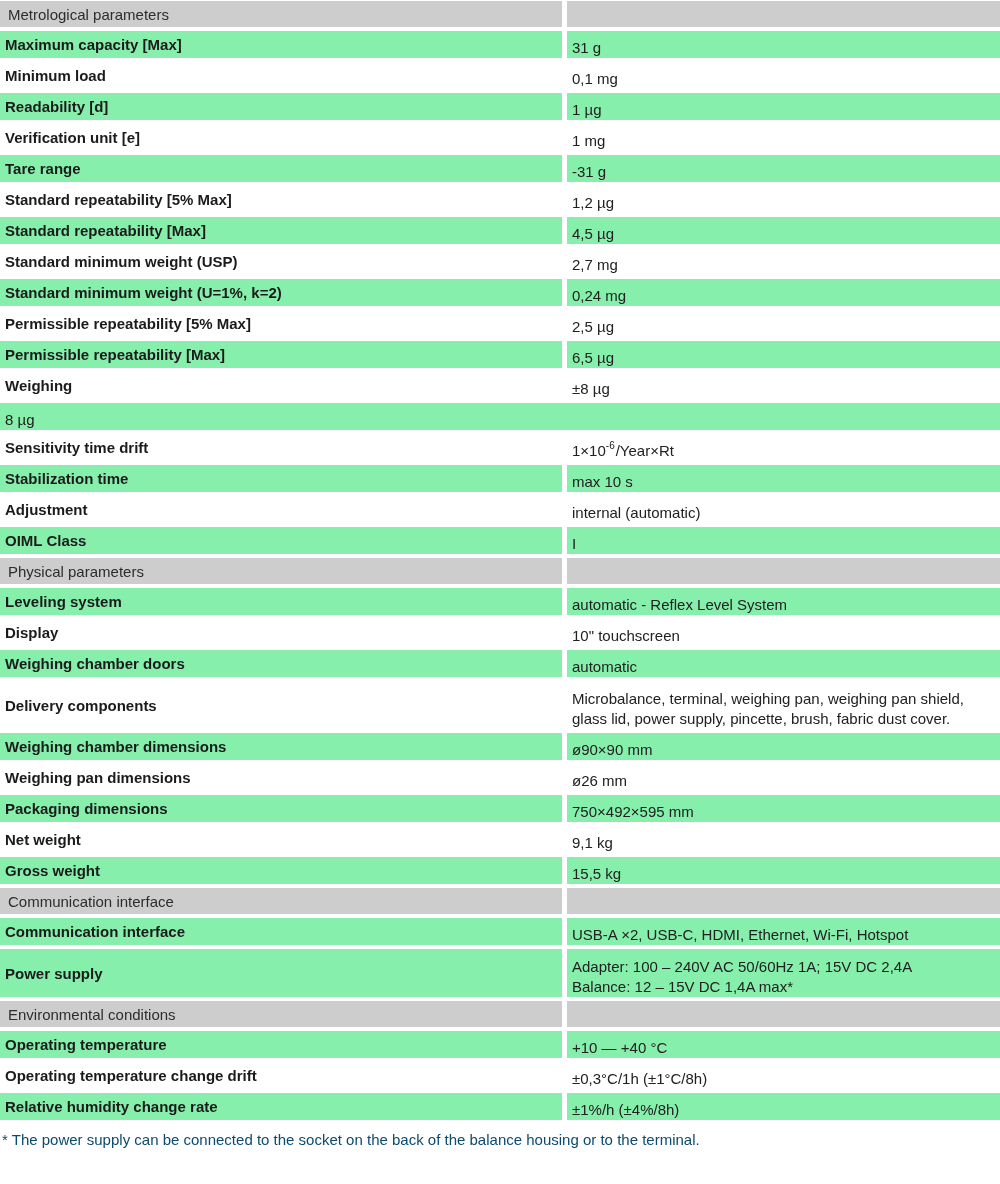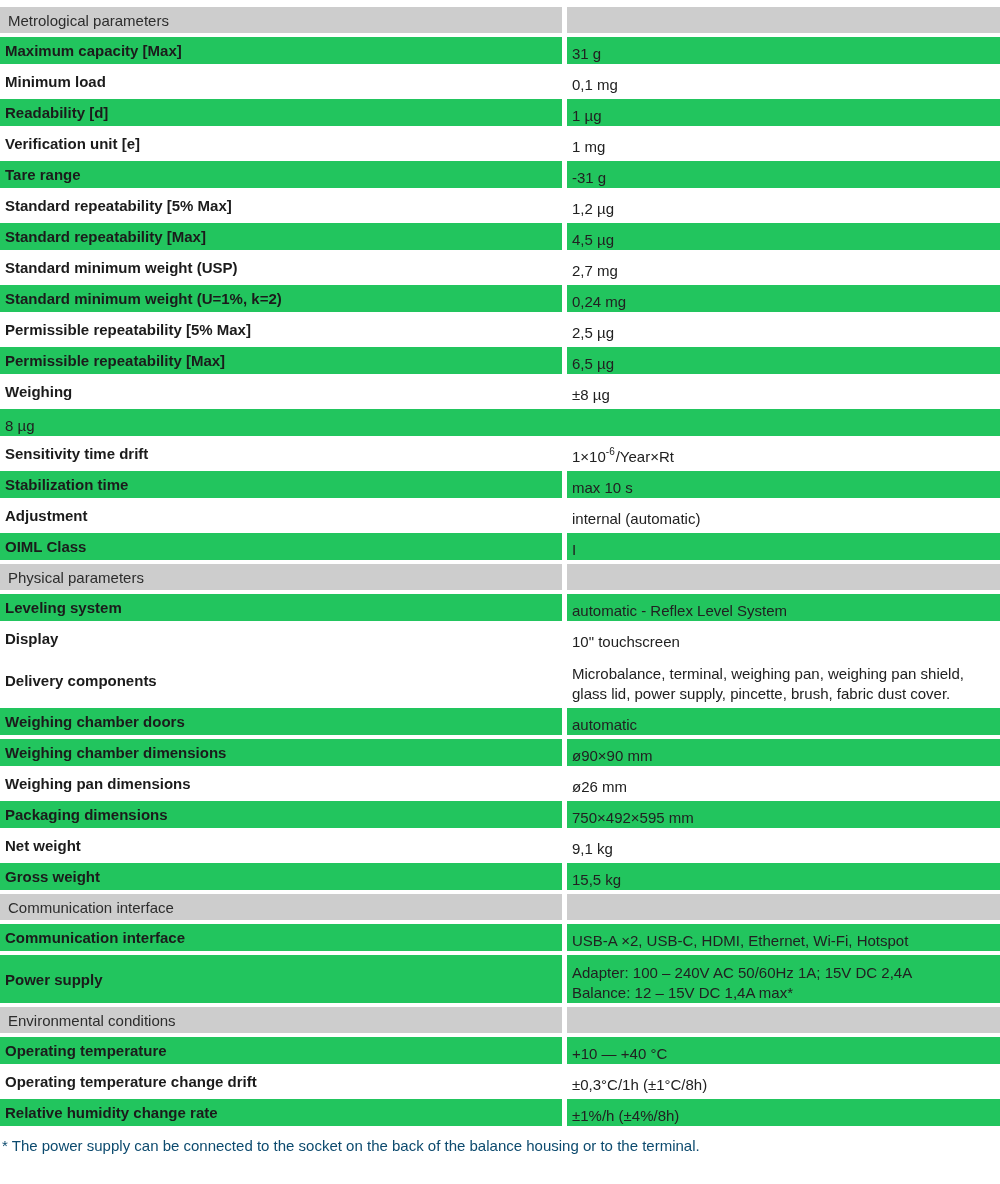--- a/index.html
+++ b/index.html
@@ -2,21 +2,21 @@
 <html><head>
 <meta charset="utf-8">
 <style>
   * { box-sizing: border-box; margin: 0; padding: 0; }
   html, body { background: #ffffff; }
   body {
     width: 1000px;
     font-family: "Liberation Sans", "DejaVu Sans", sans-serif;
     color: #1c1c1c;
   }
-  .spec-table { padding-top: 7px; width: 1000px; }
+  .spec-table { padding-top: 1px; width: 1000px; }
 
   .grid-row { display: flex; margin-bottom: 4px; }
 
   
   .sec-row .cell { background: #cdcdcd; }
   .sec-row .left  { padding-left: 8px; }
   .sec-row .cell { min-height: 26px; }
   .sec-row .left-text { font-size: 15px; font-weight: 400; color: #2d2d2d; }
 
   
@@ -31,21 +31,21 @@
   .right {
     flex: 1 1 auto;
     display: flex;
     align-items: flex-end;
     padding-left: 5px;
     padding-right: 8px;
   }
 
   
   .data-row .cell { min-height: 27px; background: #ffffff; }
-  .data-row.shaded .cell { background: #22c55e; }
+  .data-row.shaded .cell { background: #86efac; }
   .data-row.tall .cell { min-height: 48px; }
 
   .label { font-size: 15px; font-weight: 700; color: #1b1b1b; }
   .value { font-size: 15px; font-weight: 400; color: #212121; line-height: 1.32; }
   .value.multiline { white-space: pre-line; }
 
   sup.exp {
     font-size: 10px;
     line-height: 0;
     position: relative;
@@ -222,39 +222,39 @@
       </div>
   </div>
   <div class="grid-row data-row">
     <div class="cell left">
         <span class="label">Display</span>
       </div>
     <div class="cell right">
         <span class="value">10" touchscreen</span>
       </div>
   </div>
+  <div class="grid-row data-row shaded">
+    <div class="cell left">
+        <span class="label">Weighing chamber doors</span>
+      </div>
+    <div class="cell right">
+        <span class="value">automatic</span>
+      </div>
+  </div>
   <div class="grid-row data-row tall">
     <div class="cell left">
         <span class="label">Delivery components</span>
       </div>
     <div class="cell right">
         <span class="value multiline">Microbalance, terminal, weighing pan, weighing pan shield,
 glass lid, power supply, pincette, brush, fabric dust cover.</span>
       </div>
   </div>
   <div class="grid-row data-row shaded">
     <div class="cell left">
-        <span class="label">Weighing chamber doors</span>
-      </div>
-    <div class="cell right">
-        <span class="value">automatic</span>
-      </div>
-  </div>
-  <div class="grid-row data-row shaded">
-    <div class="cell left">
         <span class="label">Weighing chamber dimensions</span>
       </div>
     <div class="cell right">
         <span class="value">ø90×90 mm</span>
       </div>
   </div>
   <div class="grid-row data-row">
     <div class="cell left">
         <span class="label">Weighing pan dimensions</span>
       </div>

